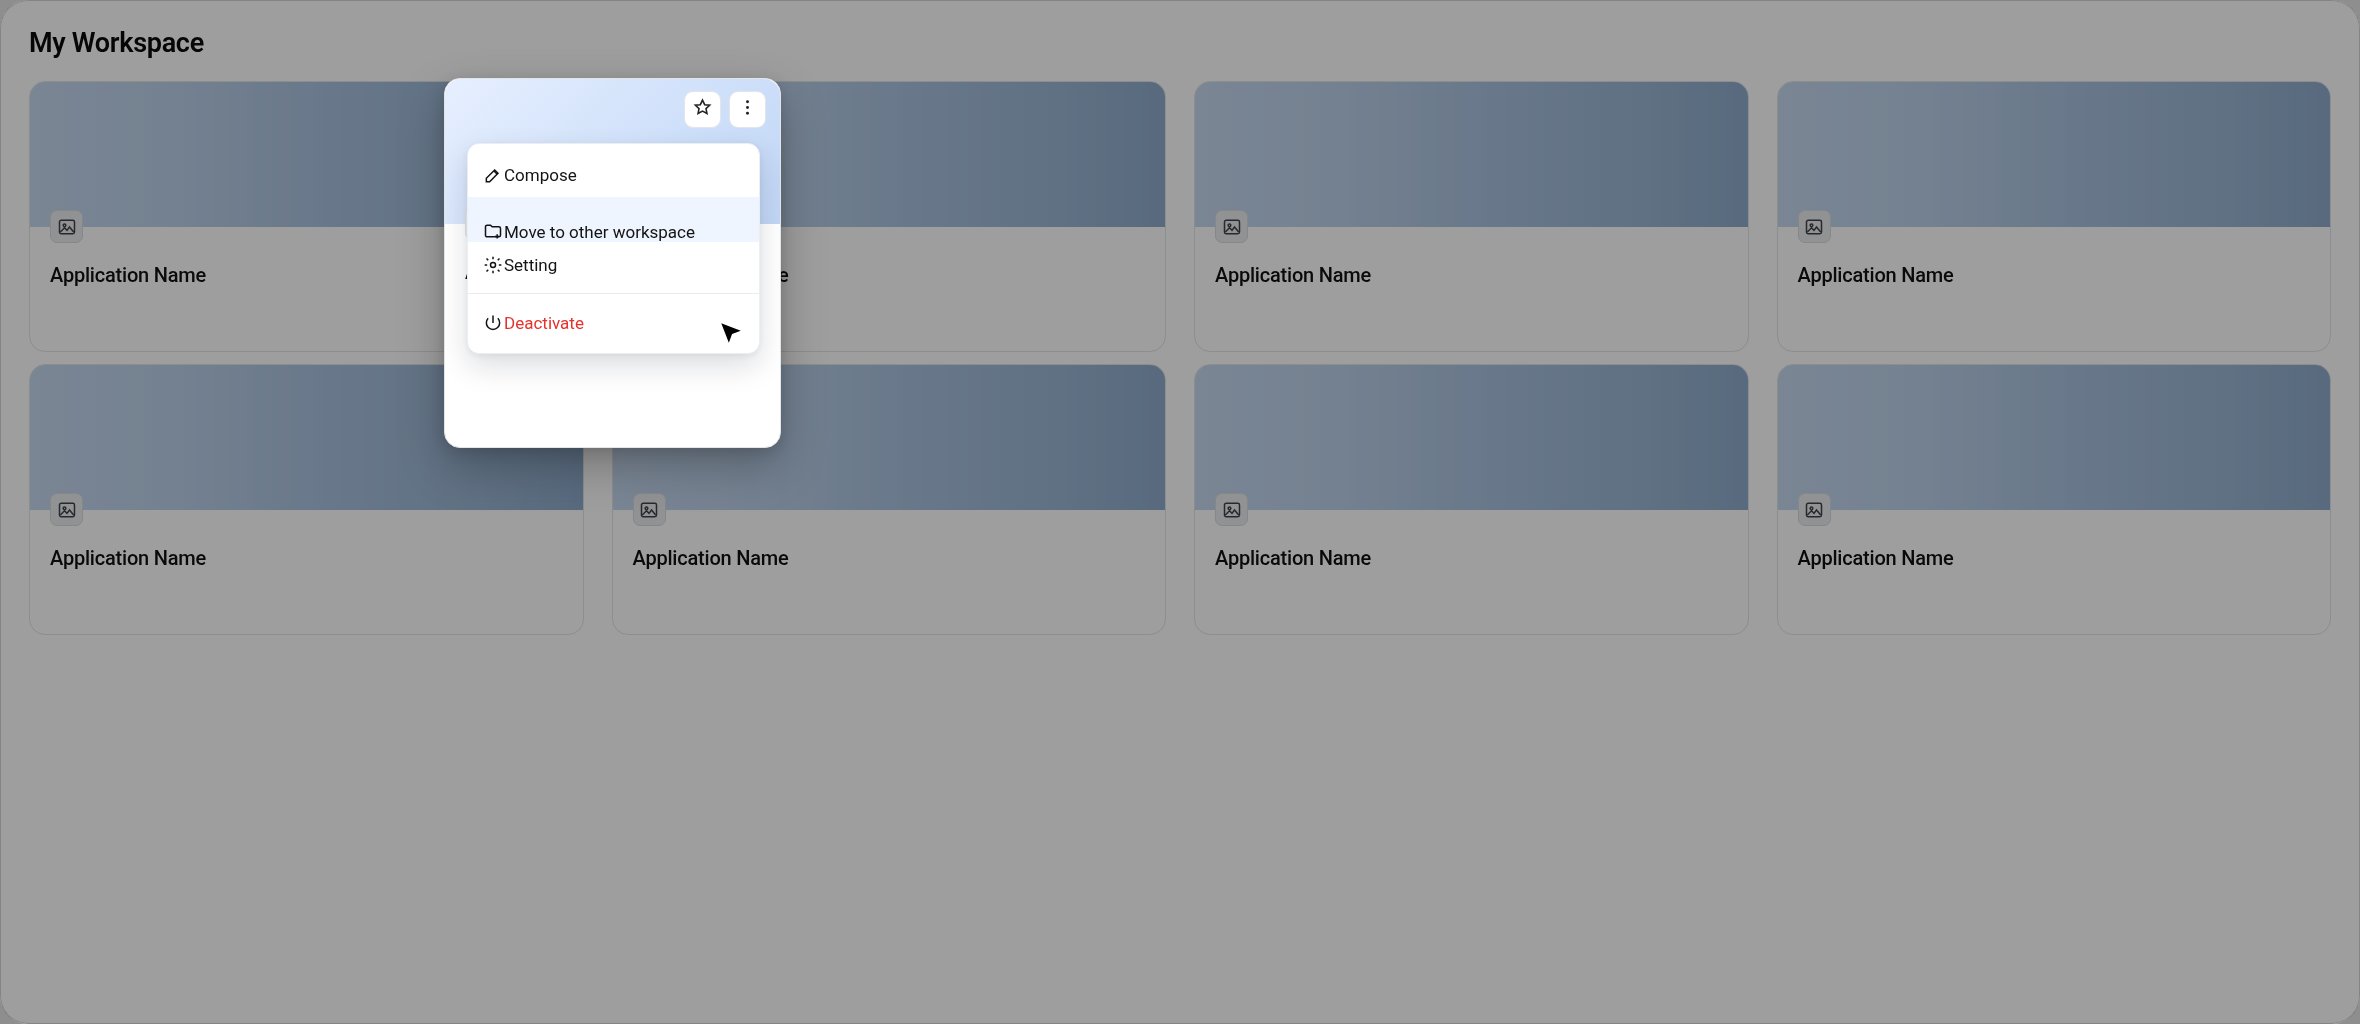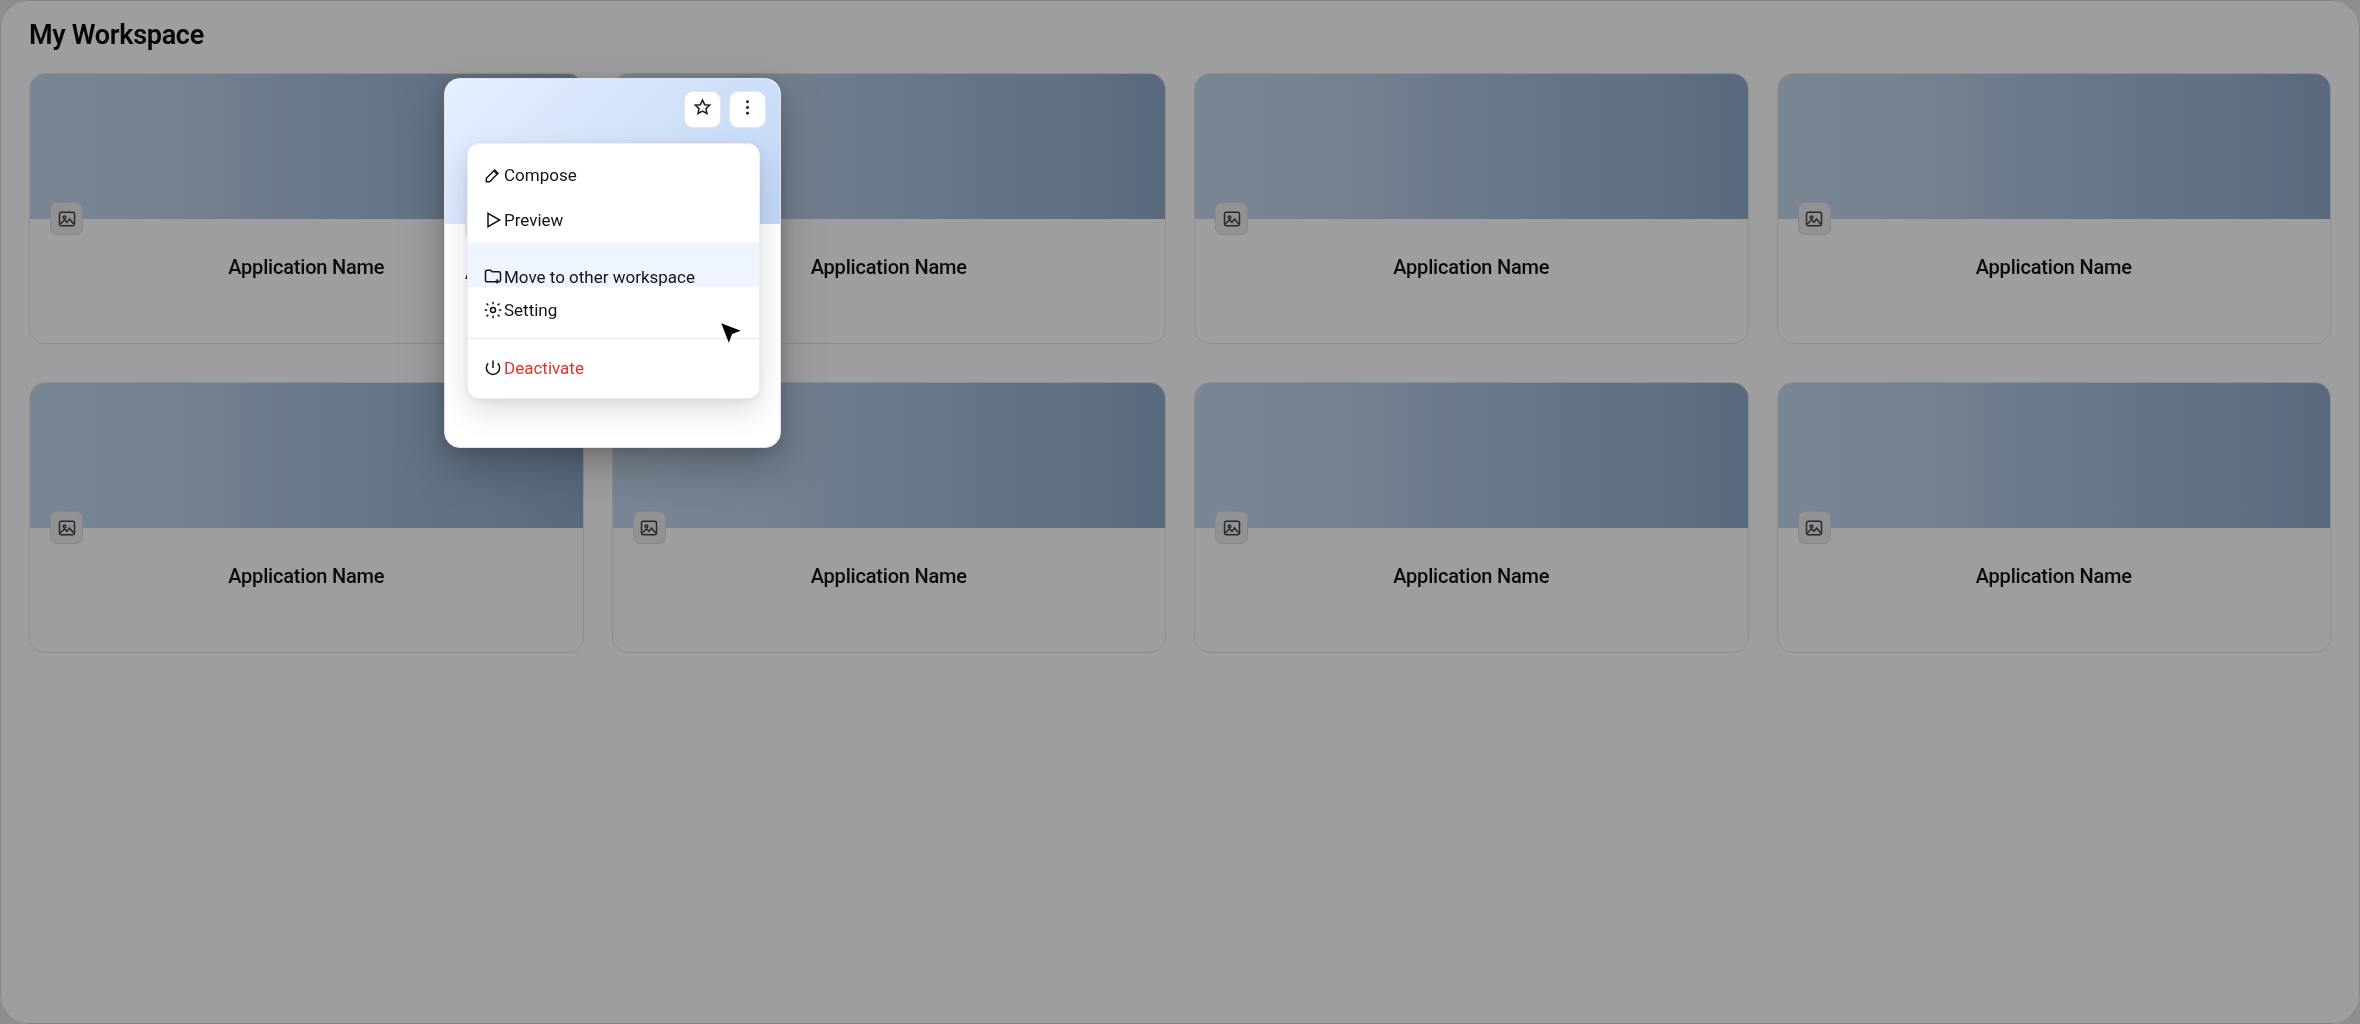--- a/index.html
+++ b/index.html
@@ -11,36 +11,35 @@
     overflow: hidden;
   }
 
   
   .workspace-panel {
     position: absolute;
     inset: 0;
     background: #fff;
     border: 1px solid #d6d6d6;
     border-radius: 28px;
-    padding: 18px 28px 28px 28px;
+    padding: 26px 28px 28px 28px;
   }
 
   .workspace-title {
     font-size: 27px;
     font-weight: 600;
     color: #0b0b0b;
     letter-spacing: -0.3px;
     margin-bottom: 22px;
   }
 
   .grid {
     display: grid;
     grid-template-columns: repeat(4, 1fr);
-    gap: 38px 28px;
-    text-align: center;
+    gap: 12px 28px;
   }
 
   .app-card {
     height: 271px;
     border: 1px solid #e3e4e6;
     border-radius: 16px;
     overflow: hidden;
     background: #fff;
     position: relative;
   }
@@ -321,28 +320,20 @@
   <div class="menu">
     <div class="menu-item">
       <span class="mi-icon">
         <svg viewBox="0 0 24 24">
             <path d="M4 20h4l10-10-4-4L4 16v4z"></path>
             <path d="M13 7l4 4"></path>
           </svg>
       </span>
       <span>Compose</span>
     </div>
-    <div class="menu-item">
-      <span class="mi-icon">
-        <svg viewBox="0 0 24 24">
-            <path d="M6 4l14 8-14 8z"></path>
-          </svg>
-      </span>
-      <span>Preview</span>
-    </div>
     <div class="menu-item highlight">
       <span class="mi-icon">
         <svg viewBox="0 0 24 24">
             <path d="M3 7a2 2 0 0 1 2-2h4l2 2h8a2 2 0 0 1 2 2v8a2 2 0 0 1-2 2H5a2 2 0 0 1-2-2V7z"></path>
             <path d="M17 16v5"></path>
             <path d="M14.5 18.5h5"></path>
           </svg>
       </span>
       <span>Move to other workspace</span>
     </div>

